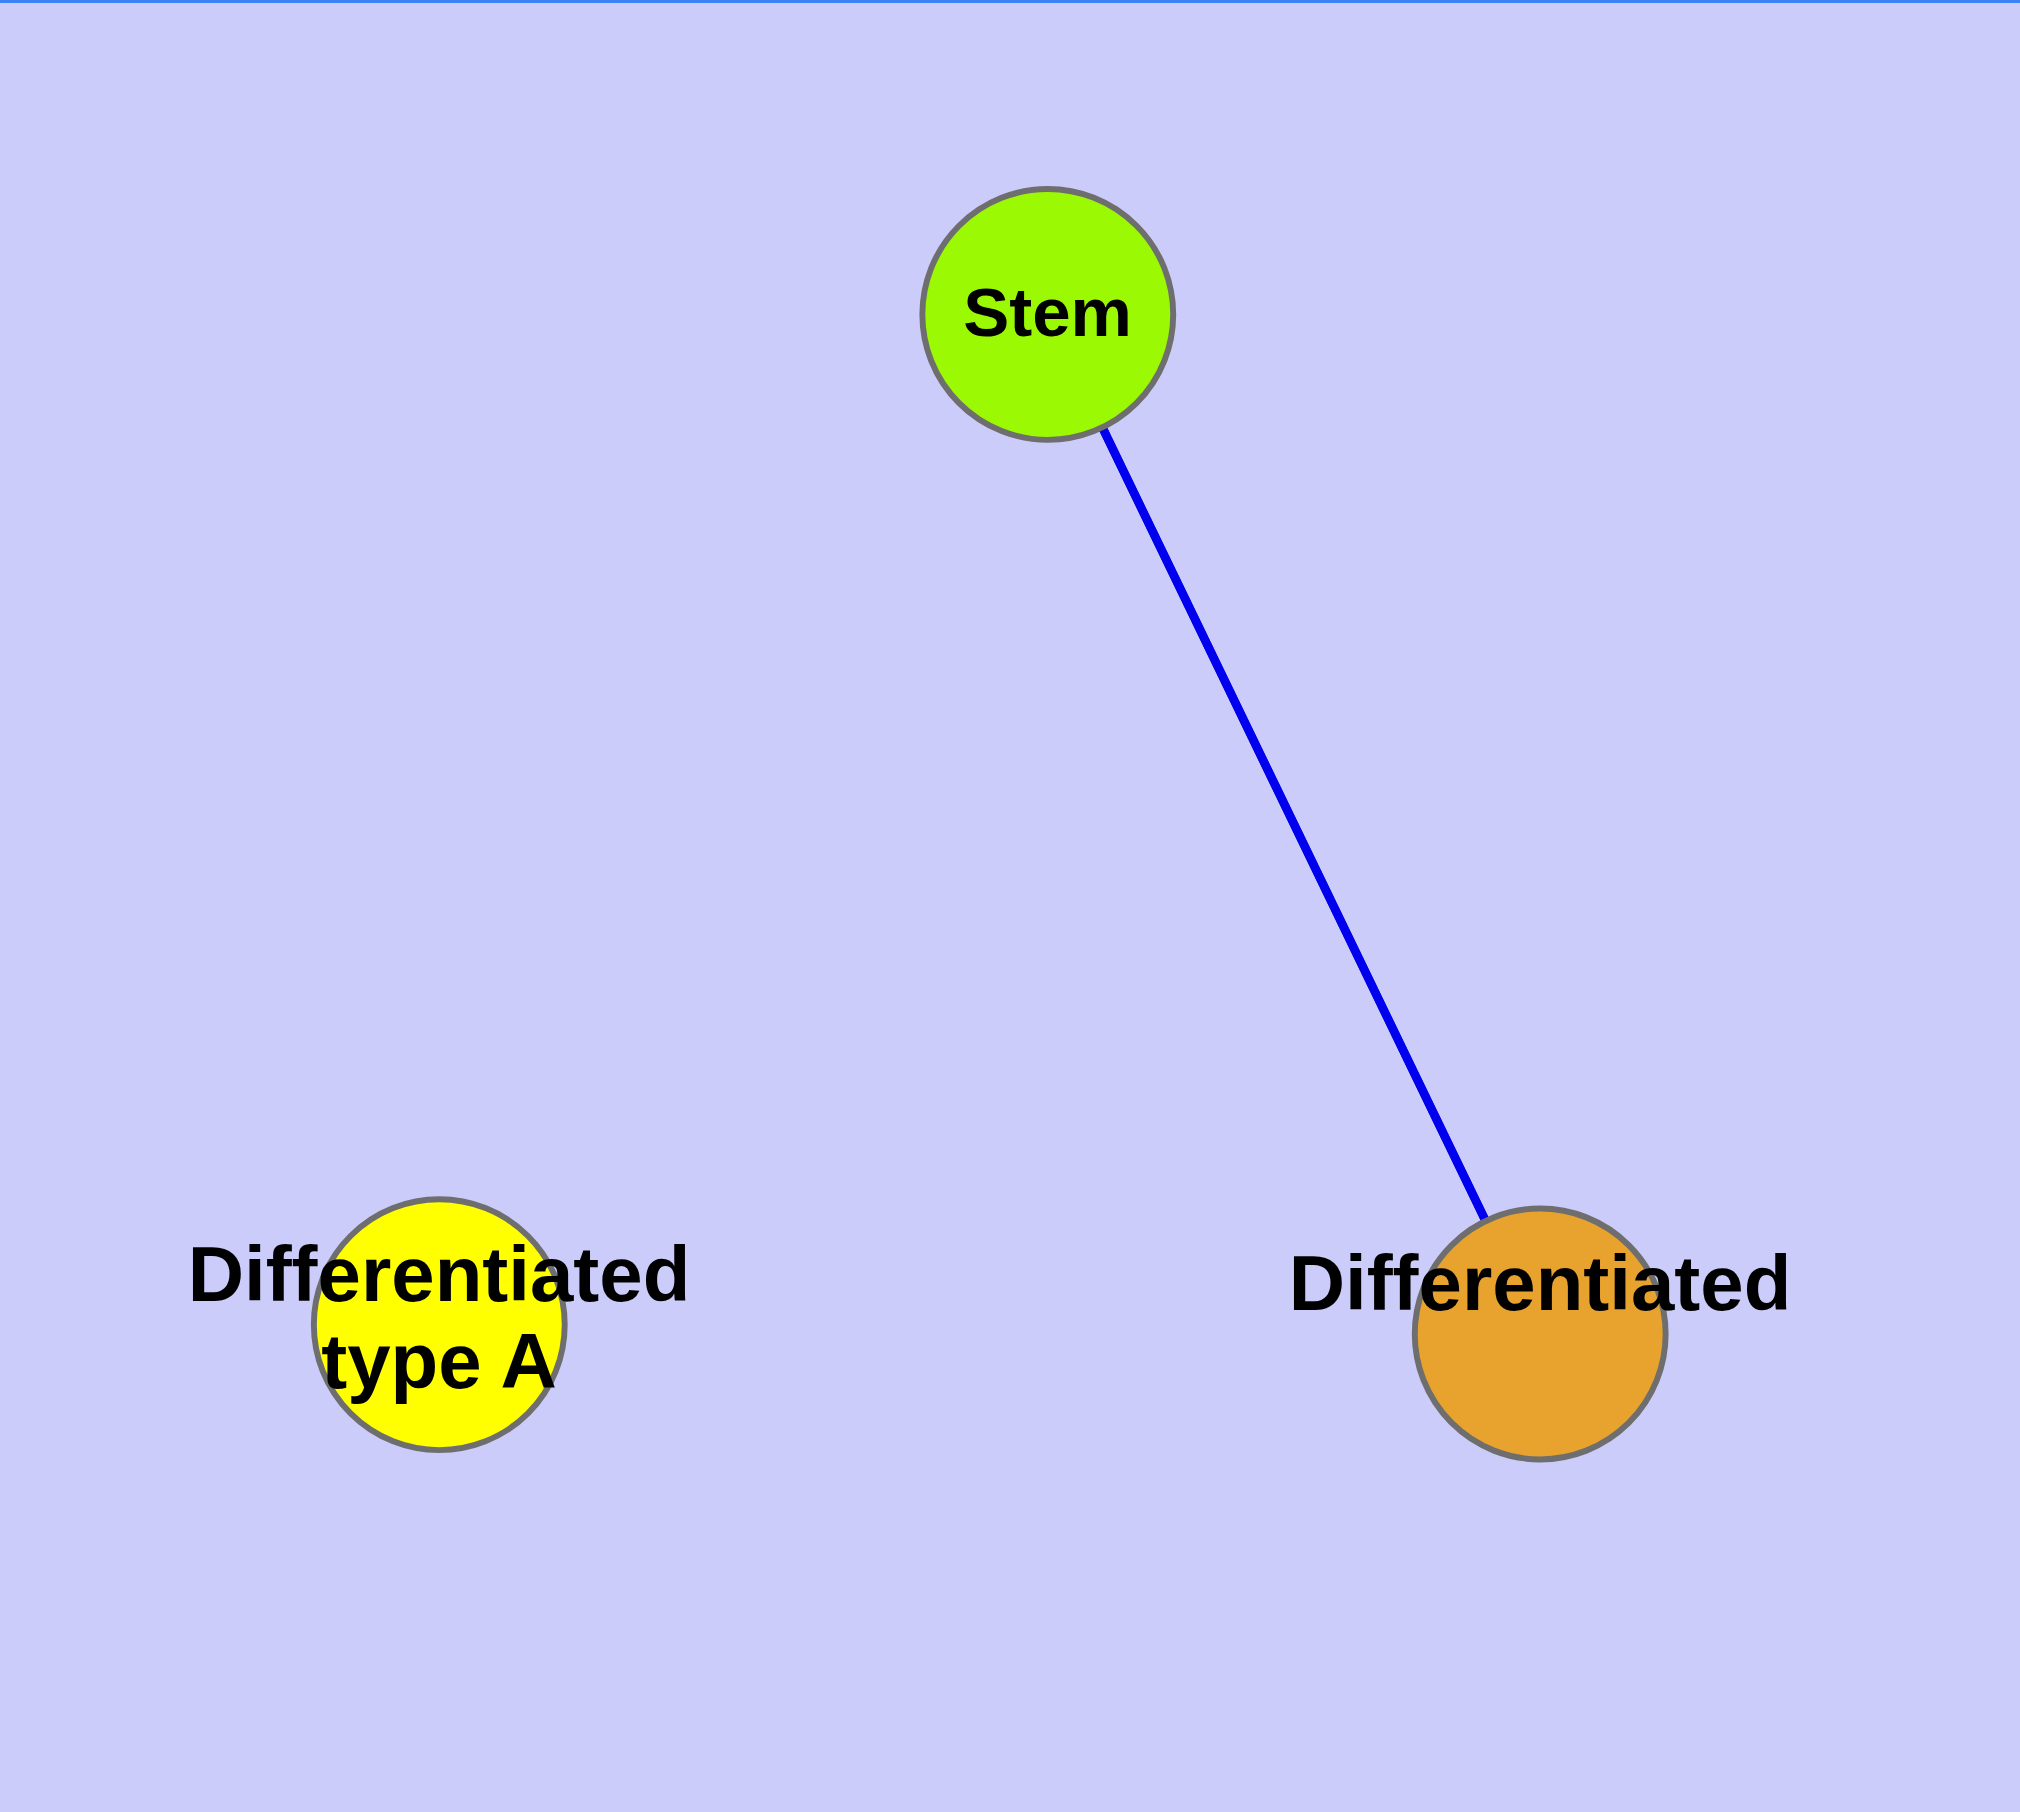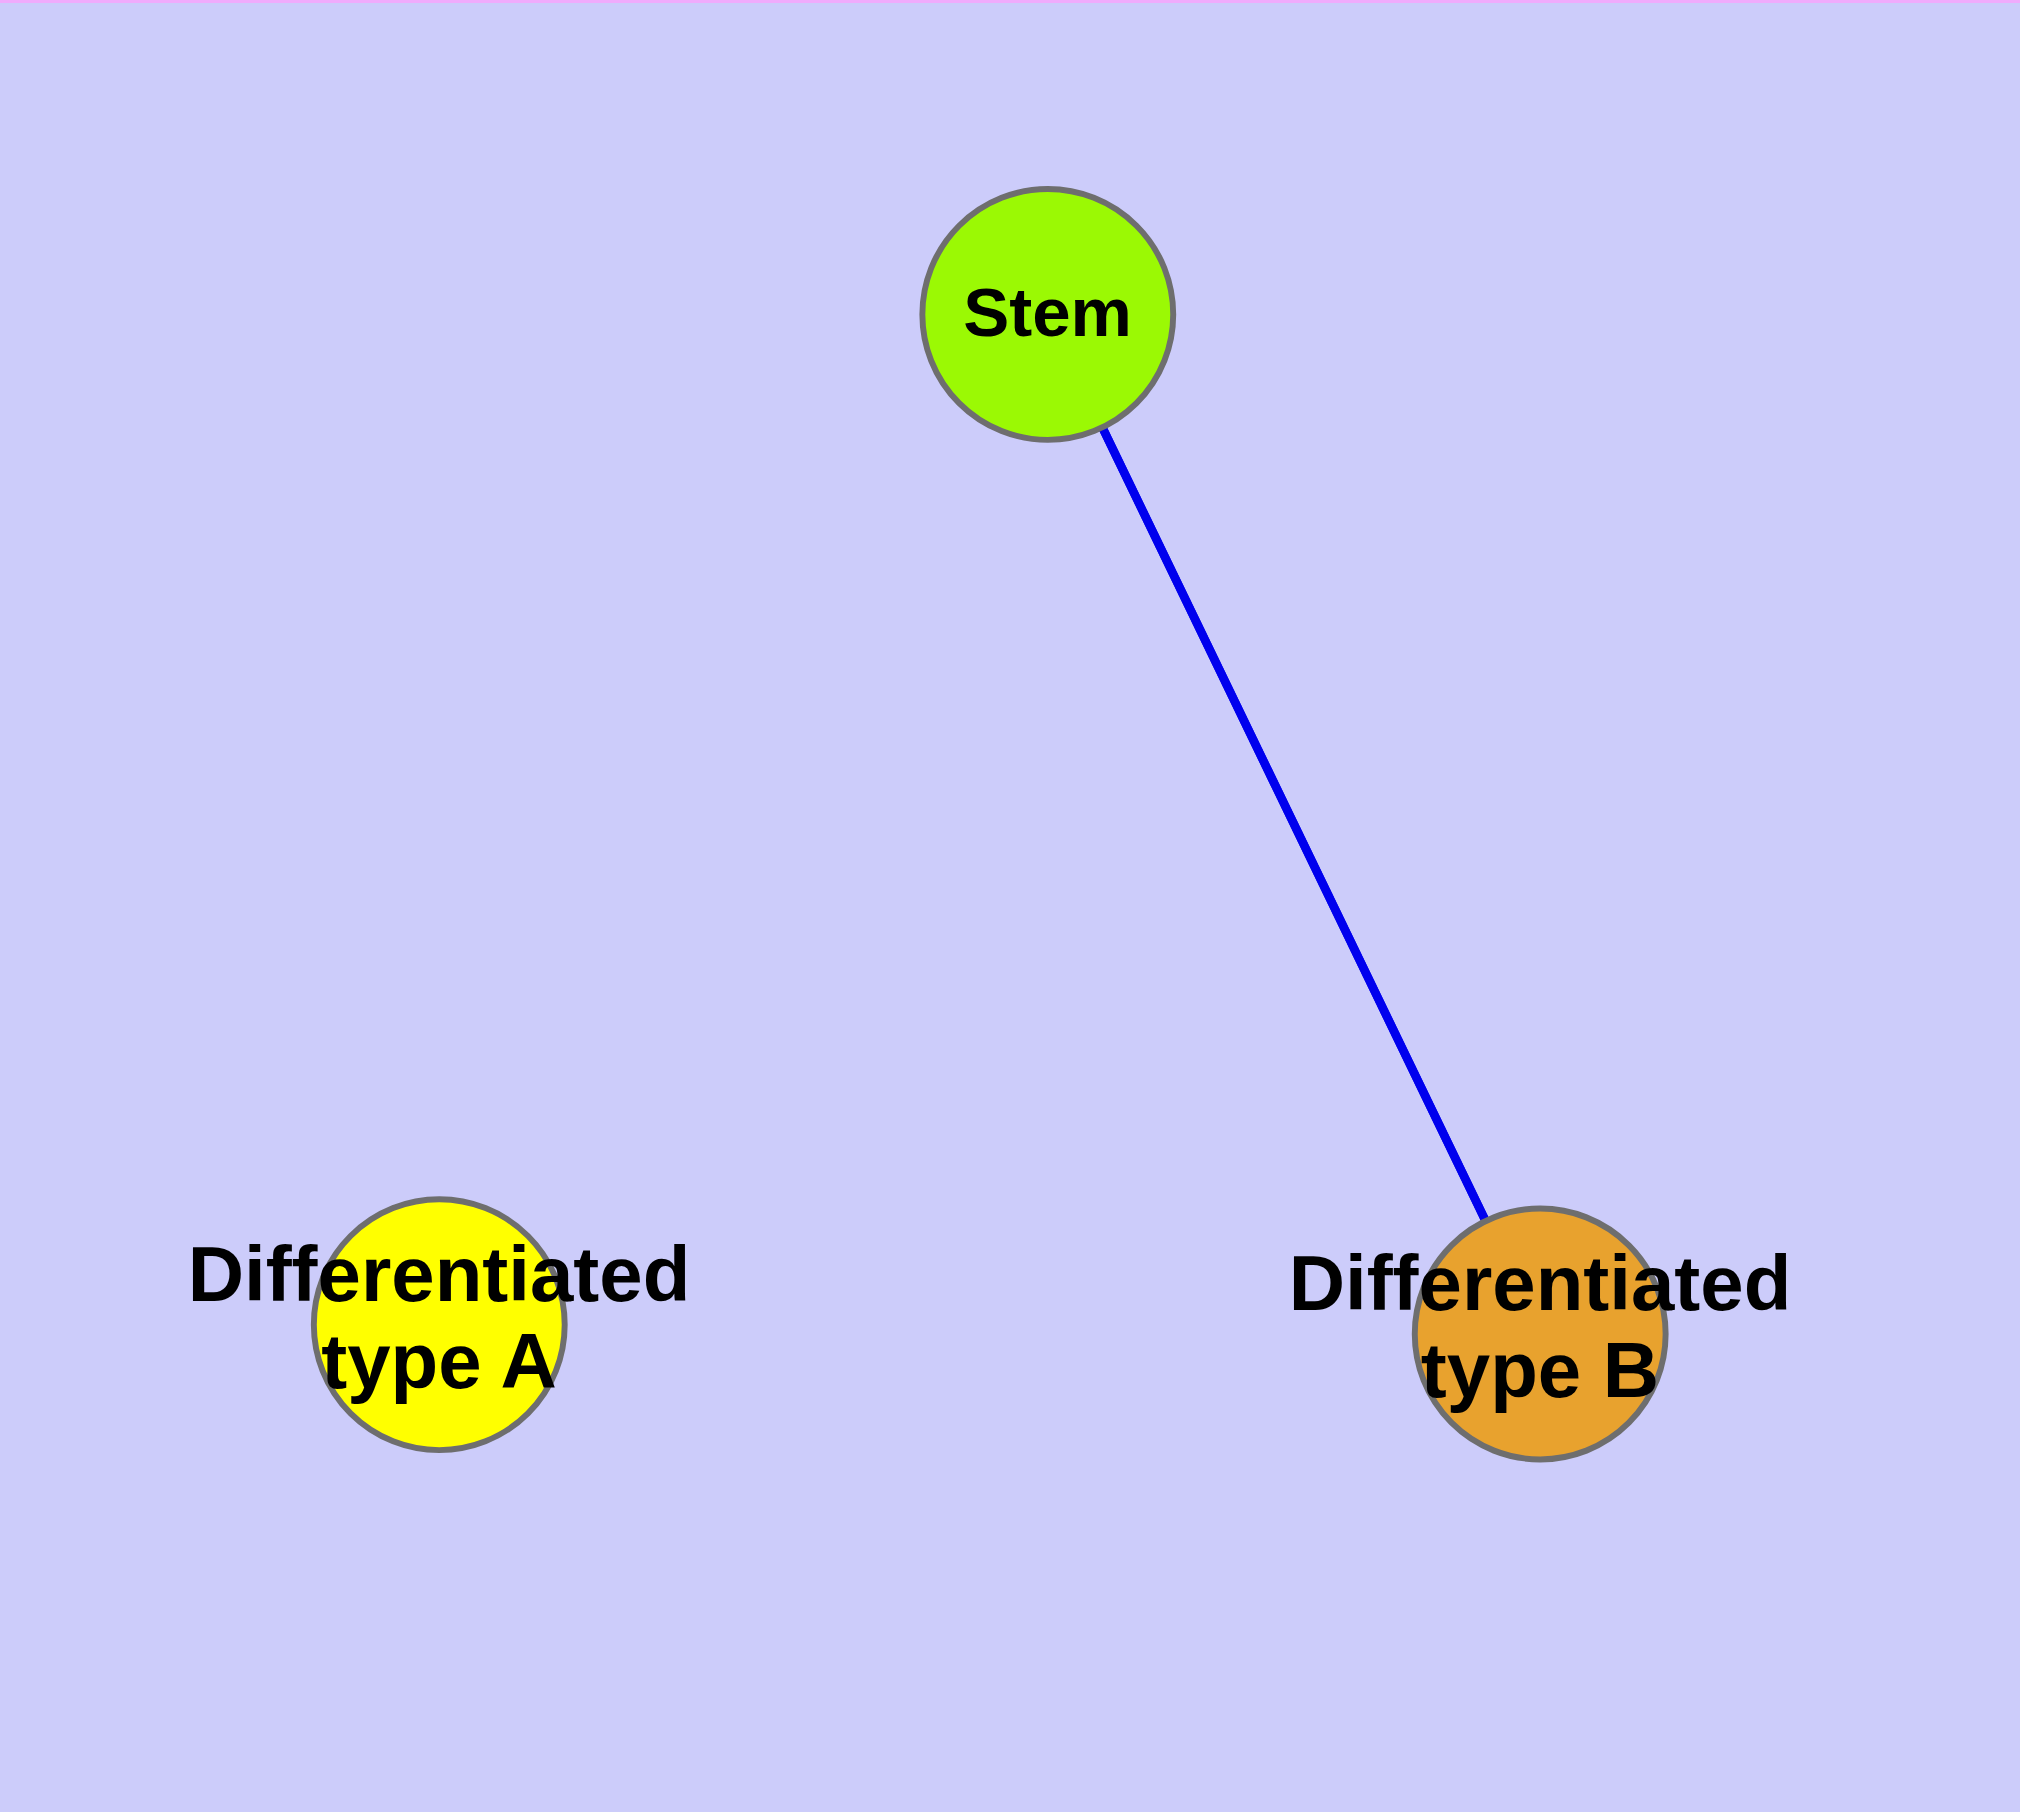--- a/index.html
+++ b/index.html
@@ -4,21 +4,21 @@
 <style>
   html, body {
     margin: 0;
     padding: 0;
     background: #ffffff;
   }
   #canvas {
     position: relative;
     width: 2021px;
     height: 1812px;
-    background: #f0abfc;
+    background: #3b82f6;
     overflow: hidden;
     font-family: "Liberation Sans", "DejaVu Sans", sans-serif;
   }
   #plot-background {
     position: absolute;
     left: 0;
     top: 3.4px;
     width: 2021px;
     height: 1809px;
     background: #ccccfa;
@@ -87,17 +87,16 @@
     <span class="label-line">Stem</span>
   </div>
 
   <div class="node-label label-two-line label-type-a" style="color: rgb(0, 0, 0);">
     <span class="label-line">Differentiated</span>
     <span class="label-line">type A</span>
   </div>
 
   <div class="node-label label-two-line label-type-b" style="color: rgb(0, 0, 0);">
     <span class="label-line">Differentiated</span>
-    <span class="label-line">type B</span>
   </div>
 
 </div>
 
 
 </body></html>

